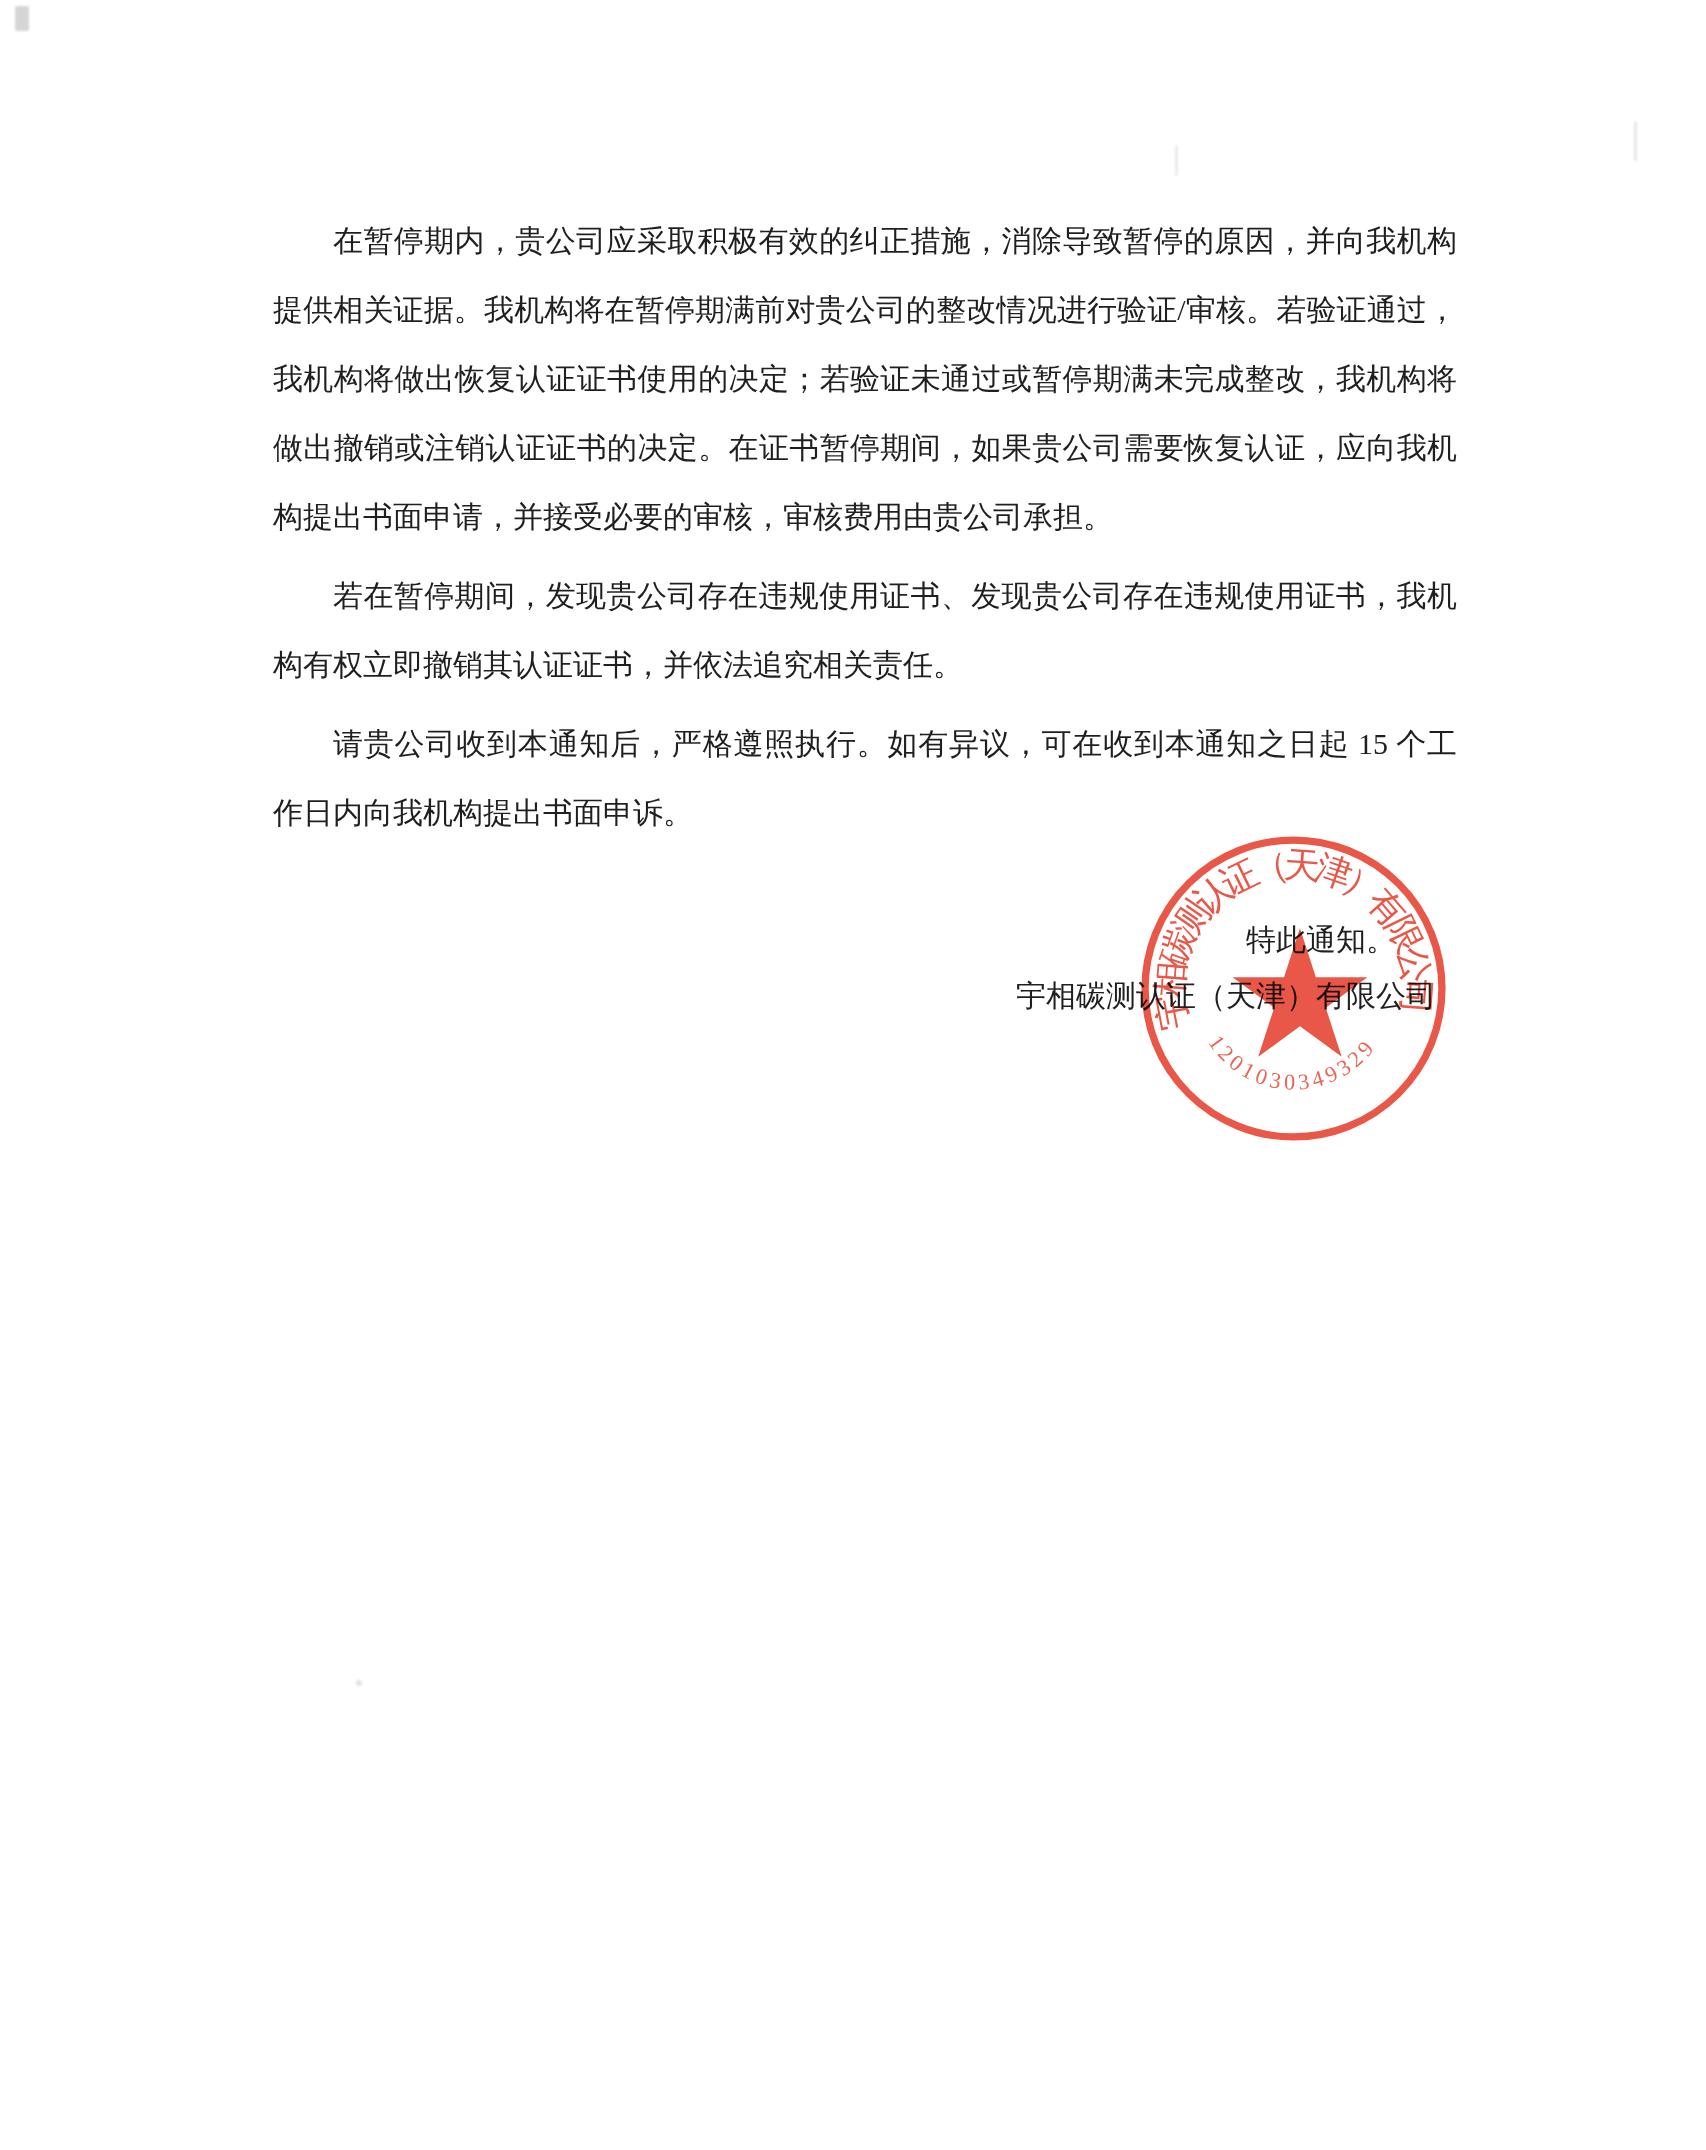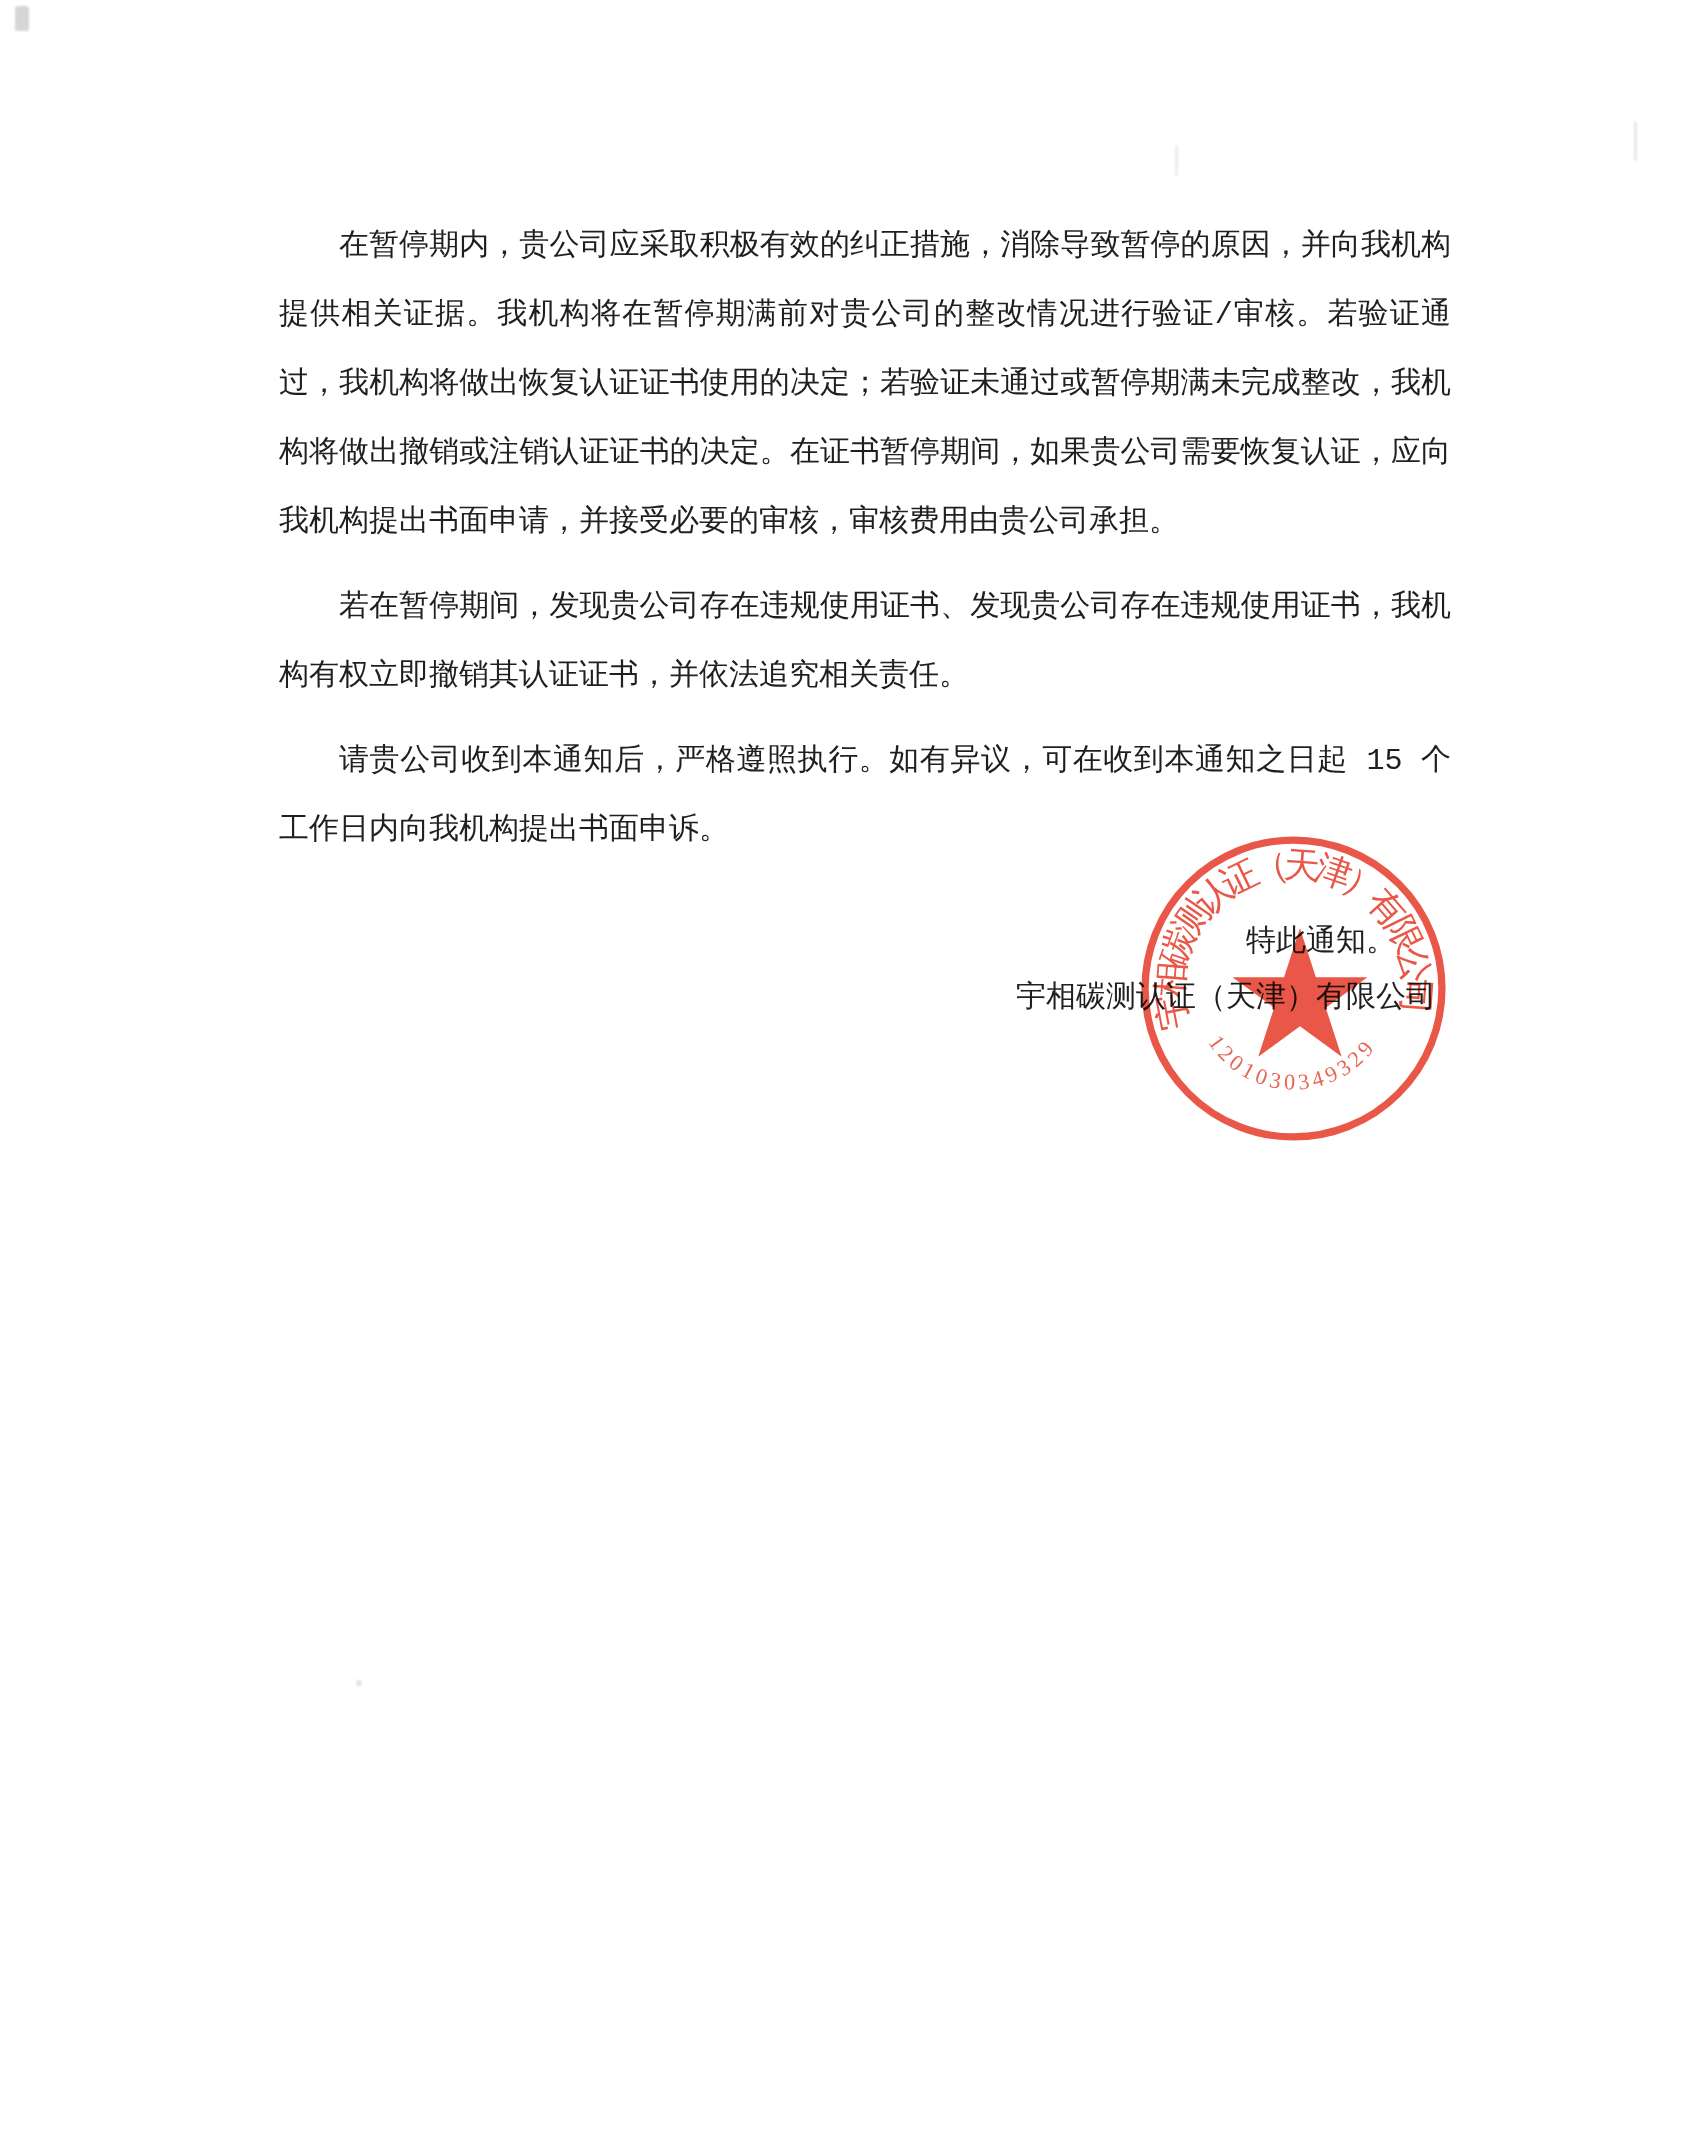--- a/index.html
+++ b/index.html
@@ -12,25 +12,24 @@
     overflow:hidden;
   }
   .page{position:absolute;inset:0;background:#ffffff;}
   .content{
     position:absolute;left:263px;top:196px;width:1204px;
     font-size:30px;line-height:69px;
   }
   .heading{white-space:nowrap;}
   .heading .num{margin-right:25px;}
   .bodytext p{
-    margin:16px;
+    margin:10px;
     text-indent:60px;
     text-align:justify;
     text-justify:inter-character;
-    font-family:Liberation Mono, monospace;
   }
   .closing,.company,.sign-date{
     position:absolute;font-size:30px;line-height:47px;text-align:right;
   }
   .closing{left:263px;top:916px;width:1133px;}
   .company{left:263px;top:972px;width:1173px;}
   .sign-date{left:263px;top:1025px;width:1165px;}
   .stamp{
     position:absolute;left:1130px;top:825px;width:327px;height:327px;
     mix-blend-mode:multiply;opacity:.88;

